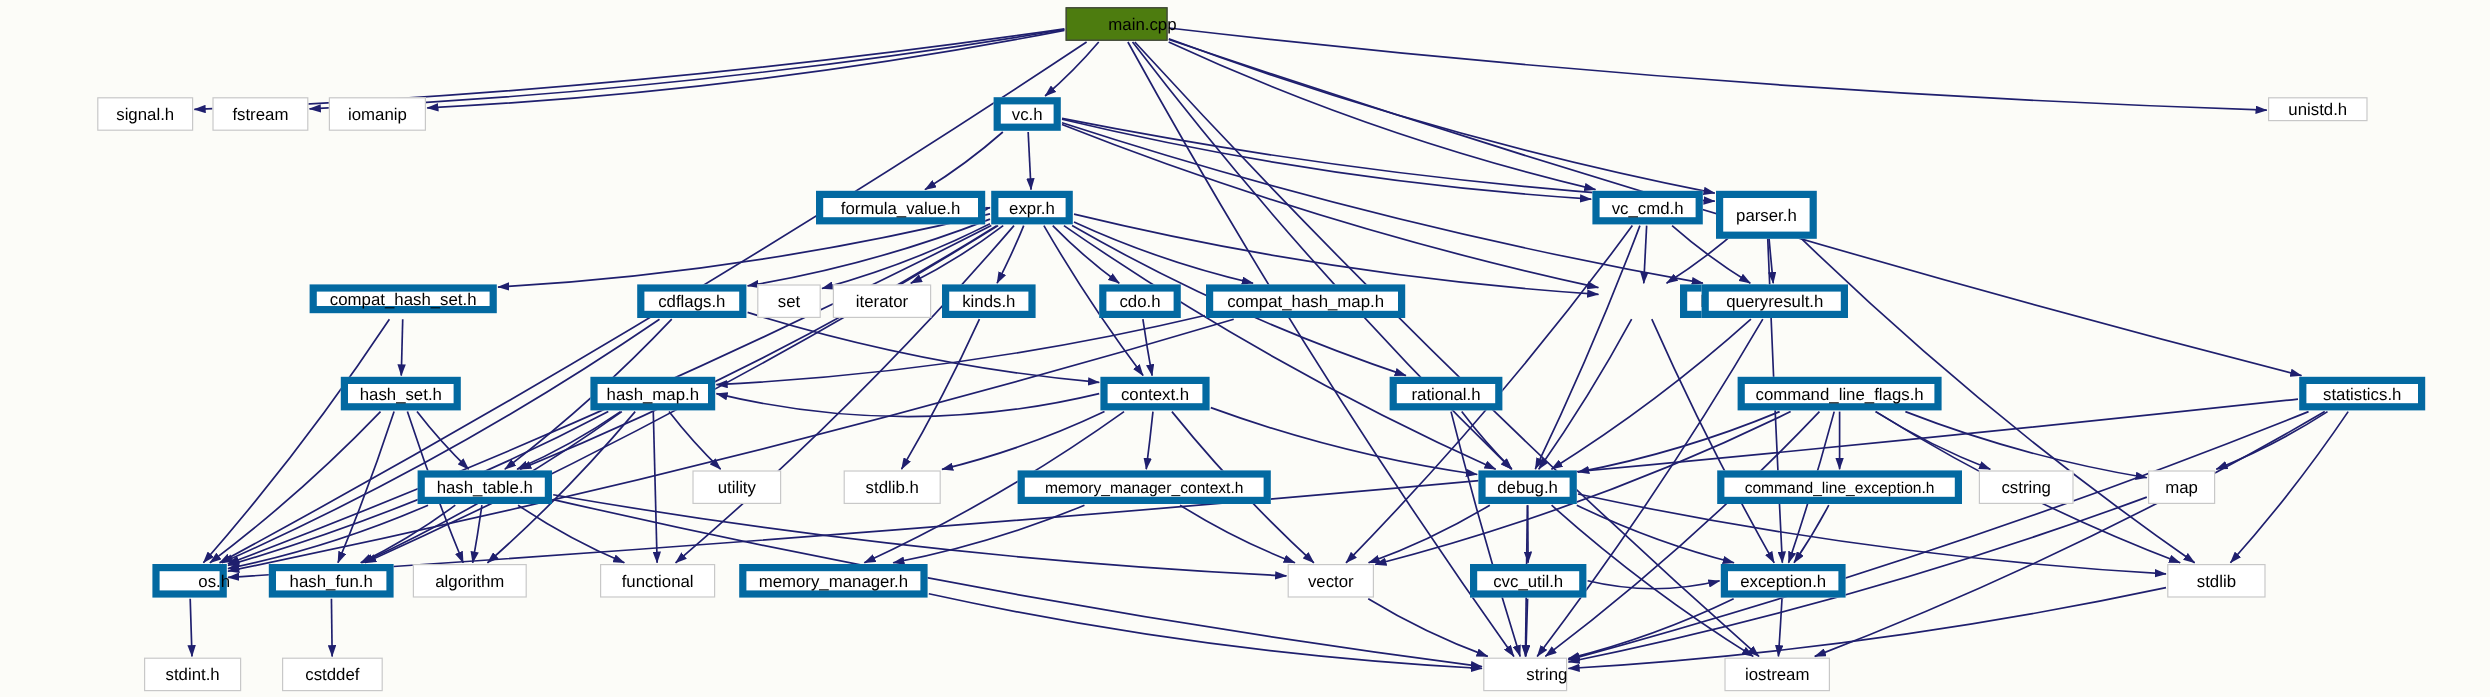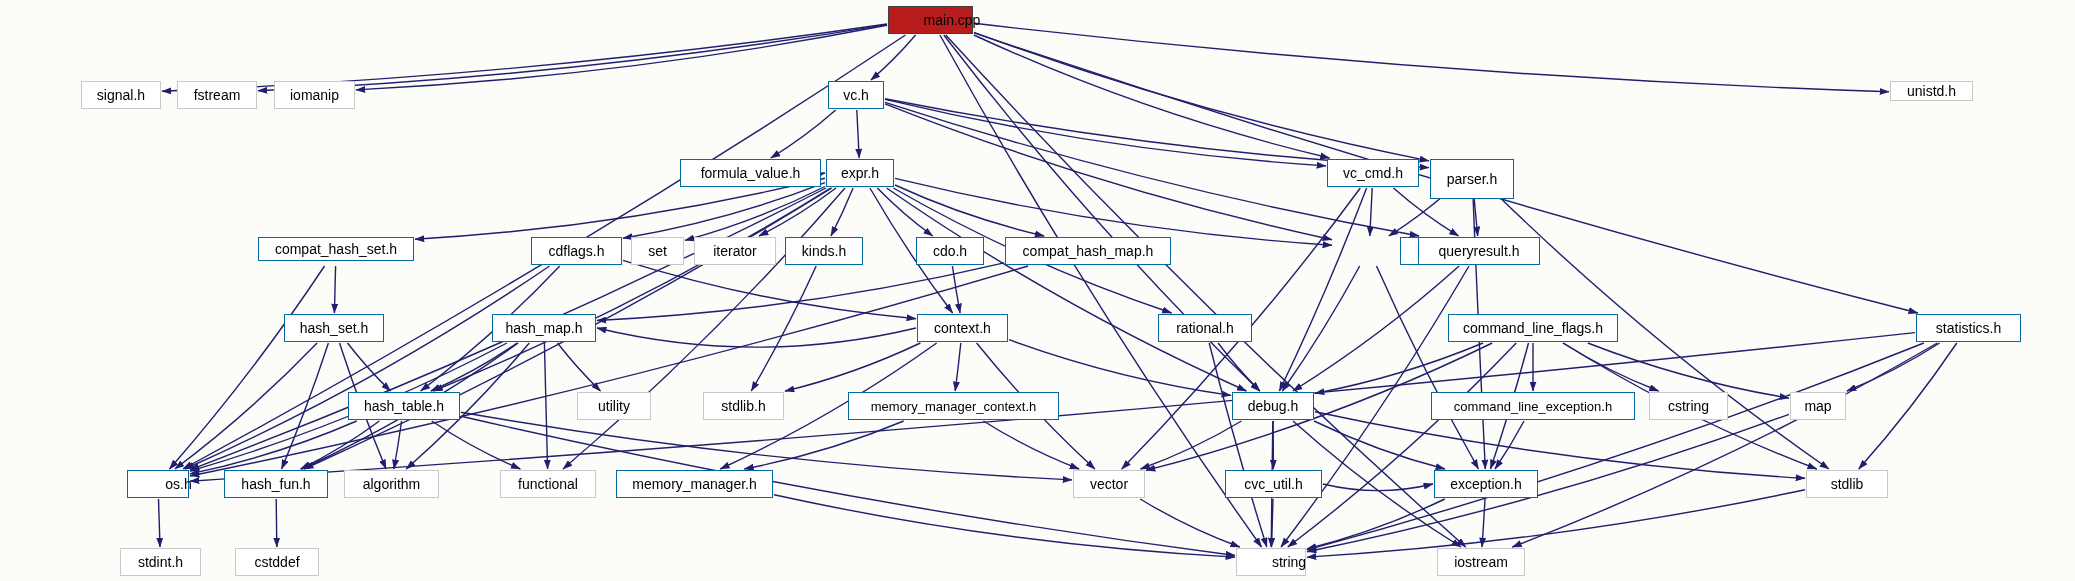--- a/index.html
+++ b/index.html
@@ -13,22 +13,22 @@
   .node{
     position:absolute;
     box-sizing:border-box;
     display:flex;align-items:center;justify-content:center;
     background:#ffffff;
     color:#000000;
     white-space:nowrap;
     letter-spacing:0px;
   }
   .node.lib{border:1px solid #c8c8c8;}
-  .node.proj{border:1px solid #0369a1;}
-  .node.root{border:1px solid #404040;background:#b91c1c;padding-left:43px;}
+  .node.proj{border:6px solid #0369a1;}
+  .node.root{border:1px solid #404040;background:#4d7c0f;padding-left:43px;}
   .node span{display:block;line-height:1;}
 </style>
 </head>
 <body>
 
 <div id="graph-root">
   <svg id="edges">
     <defs>
       <marker id="ah" markerWidth="10" markerHeight="7" refX="9.4" refY="3.5" orient="auto" markerUnits="userSpaceOnUse">
         <polygon points="0,0 10,3.5 0,7" fill="#1f1f6e"></polygon>

